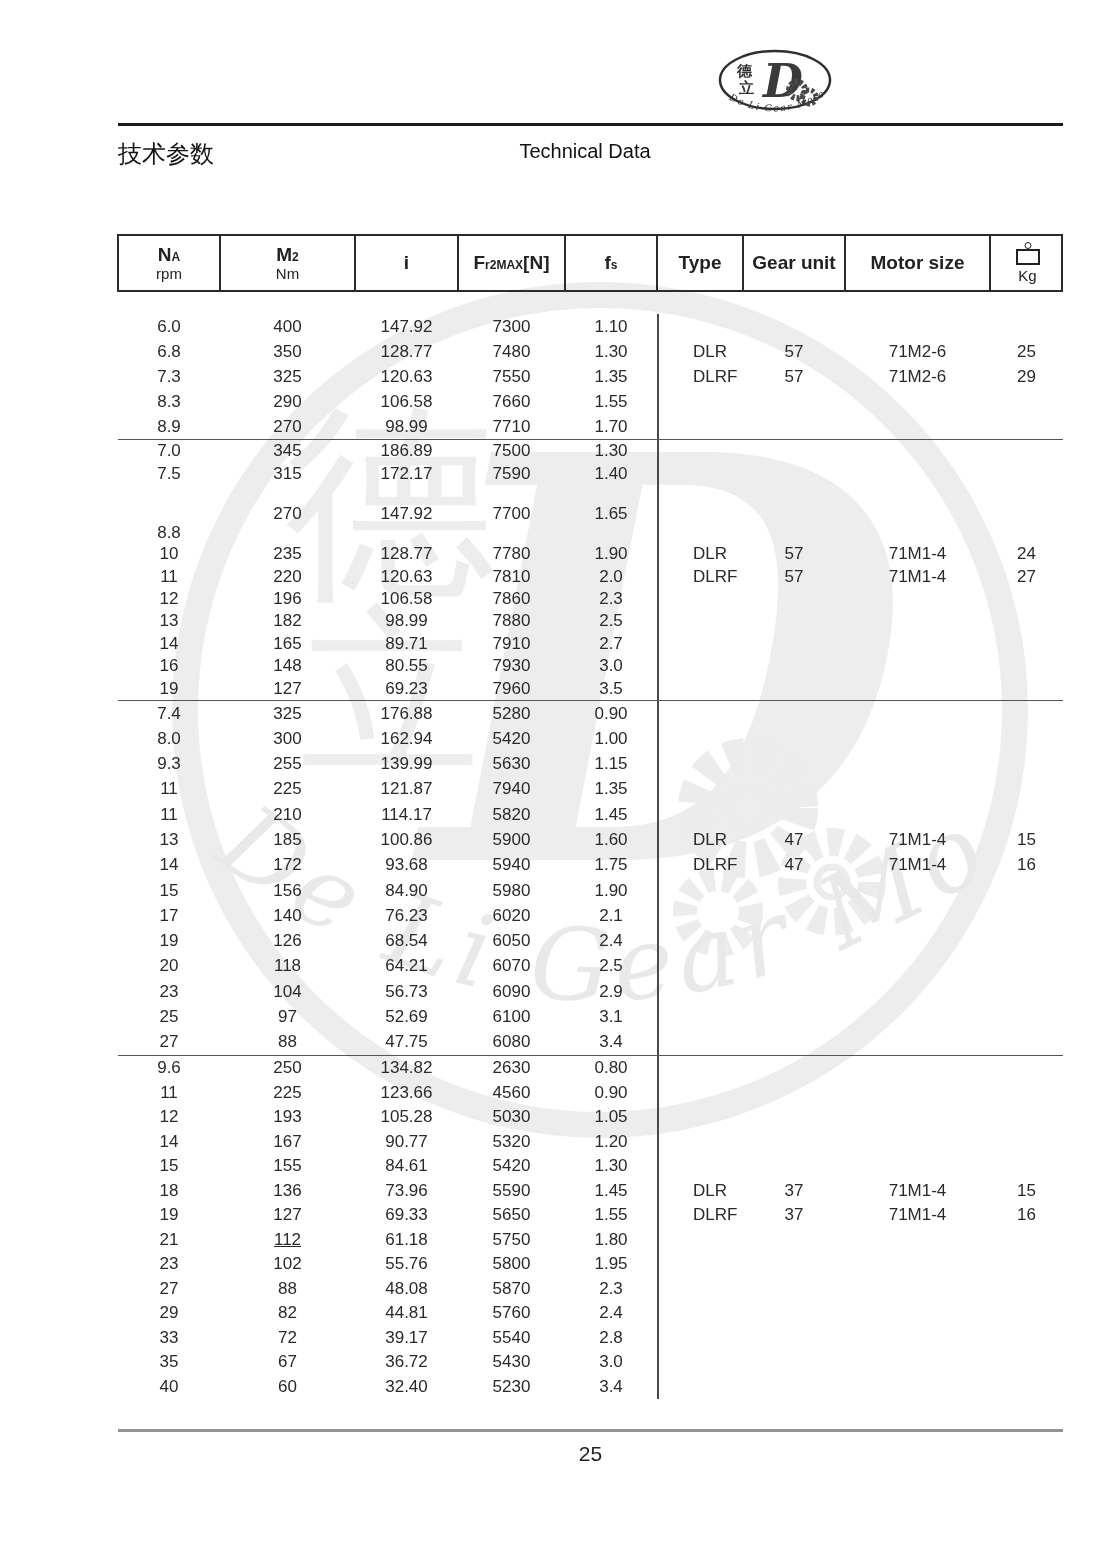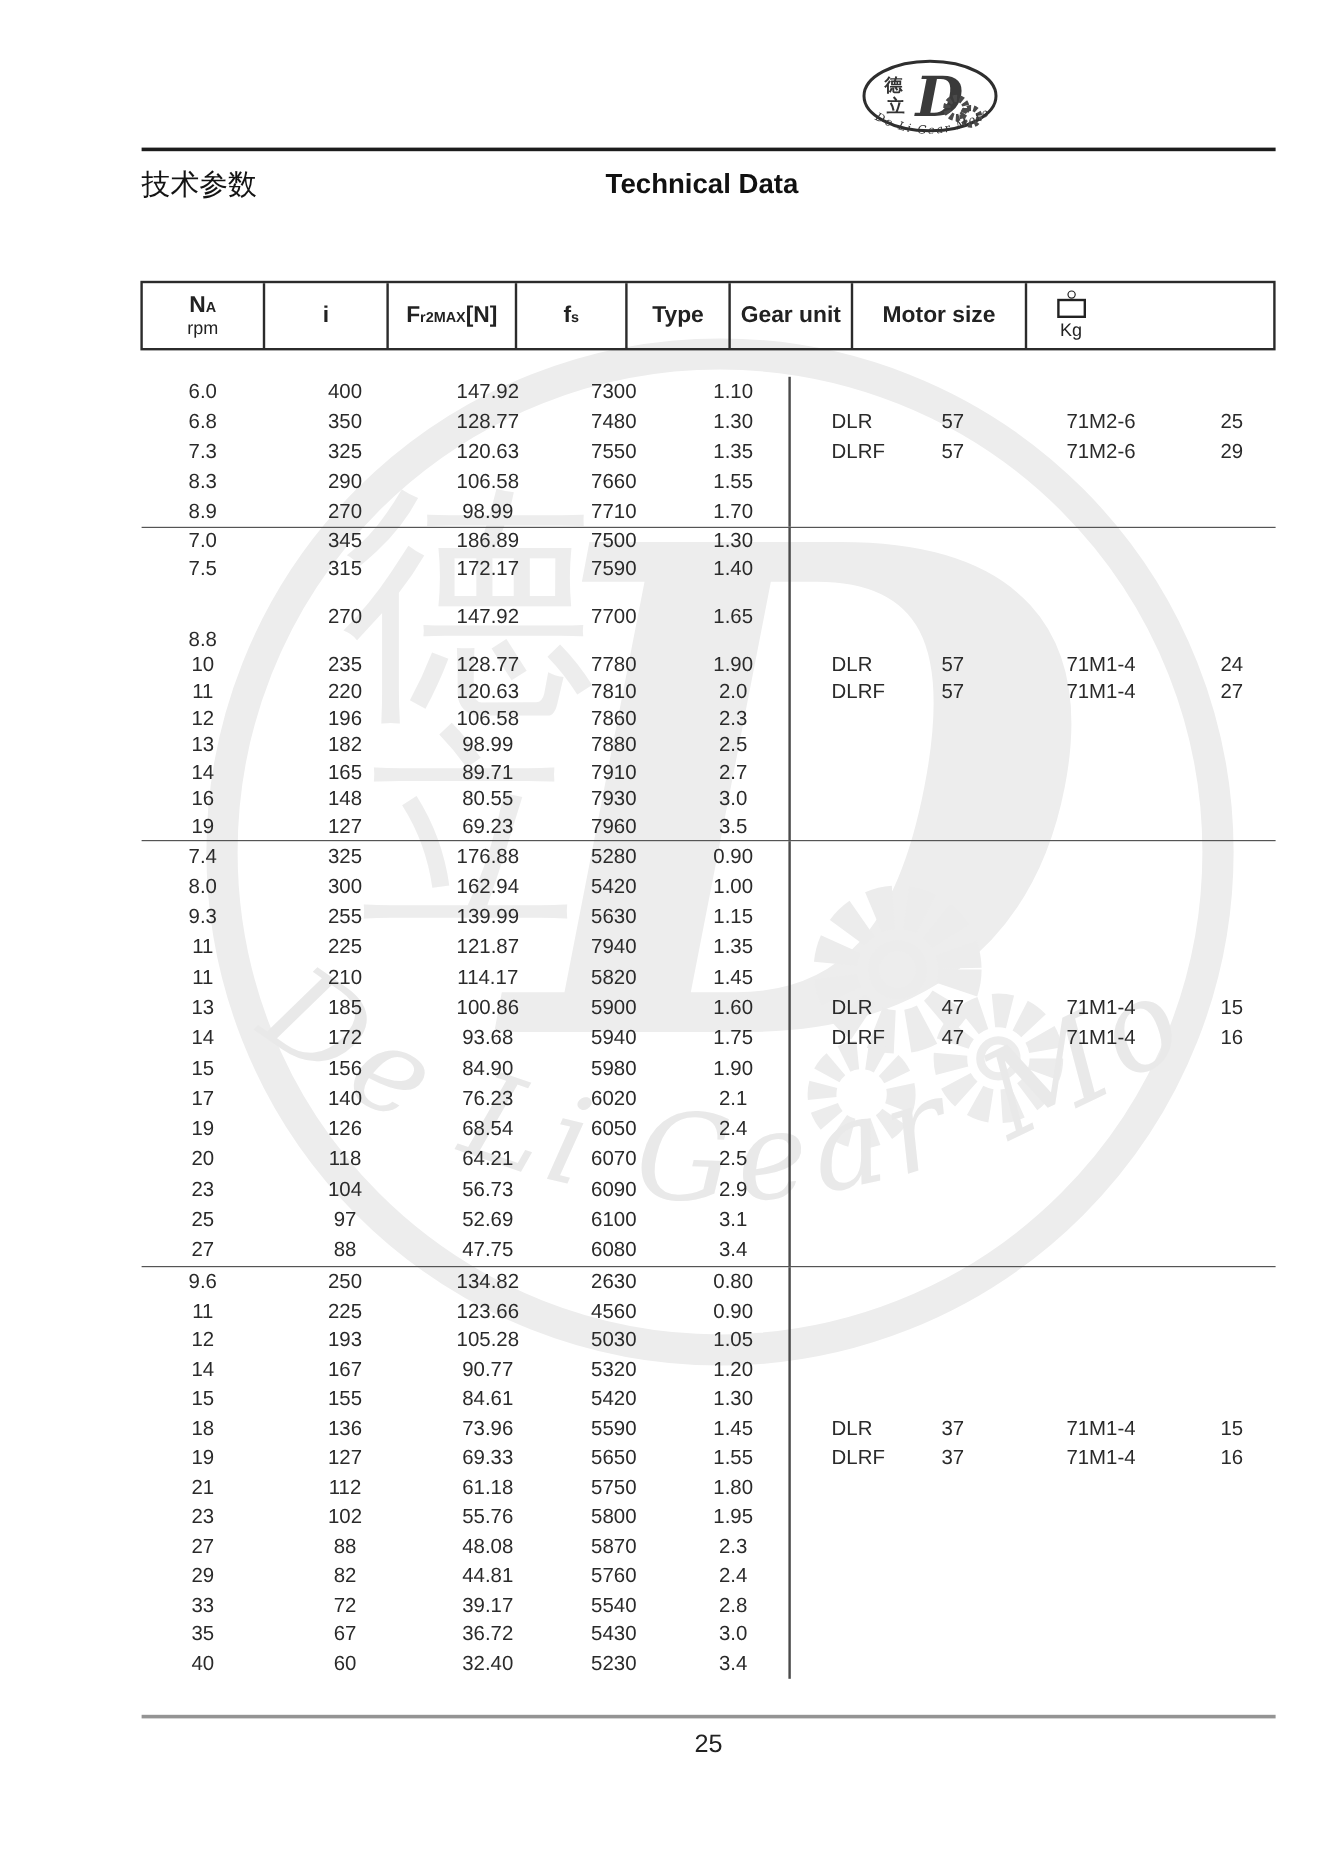--- a/index.html
+++ b/index.html
@@ -17,21 +17,21 @@
   .logo text{fill:#333;}
   .logo .lg-zh{font-family:"DejaVu Serif",serif;font-size:15px;font-weight:bold;}
   .logo .lg-d{font-family:"DejaVu Serif",serif;font-size:46px;font-weight:bold;font-style:italic;fill:#3a3a3a;}
   .logo .lg-arc{font-family:"DejaVu Serif",serif;font-size:9.5px;font-style:italic;letter-spacing:1.5px;}
   .brand-cn{position:absolute;left:845px;top:58px;z-index:2;font-family:"DejaVu Serif",serif;
             font-size:45px;font-weight:bold;letter-spacing:9px;color:#111;white-space:nowrap;}
 
   
   .top-rule{position:absolute;left:118px;top:123px;width:945px;height:2.5px;background:#1c1c1c;z-index:1;}
   .title-cn{position:absolute;left:118px;top:138px;font-size:24px;color:#141414;z-index:1;}
-  .title-en{position:absolute;left:585px;top:140px;transform:translateX(-50%);font-size:23px;font-weight:bold;color:#111;z-index:1;white-space:nowrap;}
+  .title-en{position:absolute;left:585px;top:140px;transform:translateX(-50%);font-size:20px;font-weight:normal;color:#111;z-index:1;white-space:nowrap;}
 
   .power-box{position:absolute;left:117px;top:172px;width:945px;height:56px;border:1.5px solid #555;
              box-sizing:border-box;display:flex;align-items:center;justify-content:center;z-index:1;background:transparent;}
   .p-small{font-size:19px;font-weight:bold;}
   .p-small sub{font-size:12px;}
   .p-big{font-size:31px;font-weight:bold;letter-spacing:0.5px;}
 
   
   .thead{position:absolute;left:117px;top:234px;width:946px;height:58px;border:2px solid #2b2b2b;
          box-sizing:border-box;display:flex;z-index:1;}
@@ -98,20 +98,24 @@
 
   <div class="top-rule"></div>
   <div class="title-cn">技术参数</div>
   <div class="title-en">Technical Data</div>
 
 
   <div class="thead">
       <div class="th" style="flex: 0 0 102px;">
         <div class="th-main"><span>N</span><span class="th-sub">A</span></div>
         <div class="th-unit">rpm</div>
+      </div>
+      <div class="th" style="flex: 0 0 135px;">
+        <div class="th-main"><span>M</span><span class="th-sub">2</span></div>
+        <div class="th-unit">Nm</div>
       </div>
       <div class="th" style="flex: 0 0 103px;">
         <div class="th-main"><span>i</span></div>
       </div>
       <div class="th" style="flex: 0 0 107px;">
         <div class="th-main"><span>F</span><span class="th-sub">r2MAX</span><span>[N]</span></div>
       </div>
       <div class="th" style="flex: 0 0 92px;">
         <div class="th-main"><span>f</span><span class="th-sub">s</span></div>
       </div>
@@ -339,21 +343,21 @@
         <div class="td c1" style="grid-area: 6 / 2;">136</div>
         <div class="td c2" style="grid-area: 6 / 3;">73.96</div>
         <div class="td c3" style="grid-area: 6 / 4;">5590</div>
         <div class="td c4" style="grid-area: 6 / 5;">1.45</div>
         <div class="td c0" style="grid-area: 7 / 1;">19</div>
         <div class="td c1" style="grid-area: 7 / 2;">127</div>
         <div class="td c2" style="grid-area: 7 / 3;">69.33</div>
         <div class="td c3" style="grid-area: 7 / 4;">5650</div>
         <div class="td c4" style="grid-area: 7 / 5;">1.55</div>
         <div class="td c0" style="grid-area: 8 / 1;">21</div>
-        <div class="td c1" style="grid-area: 8 / 2;">112</div>
+        <div class="td c1" style="grid-area: 8 / 2; text-decoration: underline;">112</div>
         <div class="td c2" style="grid-area: 8 / 3;">61.18</div>
         <div class="td c3" style="grid-area: 8 / 4;">5750</div>
         <div class="td c4" style="grid-area: 8 / 5;">1.80</div>
         <div class="td c0" style="grid-area: 9 / 1;">23</div>
         <div class="td c1" style="grid-area: 9 / 2;">102</div>
         <div class="td c2" style="grid-area: 9 / 3;">55.76</div>
         <div class="td c3" style="grid-area: 9 / 4;">5800</div>
         <div class="td c4" style="grid-area: 9 / 5;">1.95</div>
         <div class="td c0" style="grid-area: 10 / 1;">27</div>
         <div class="td c1" style="grid-area: 10 / 2;">88</div>

